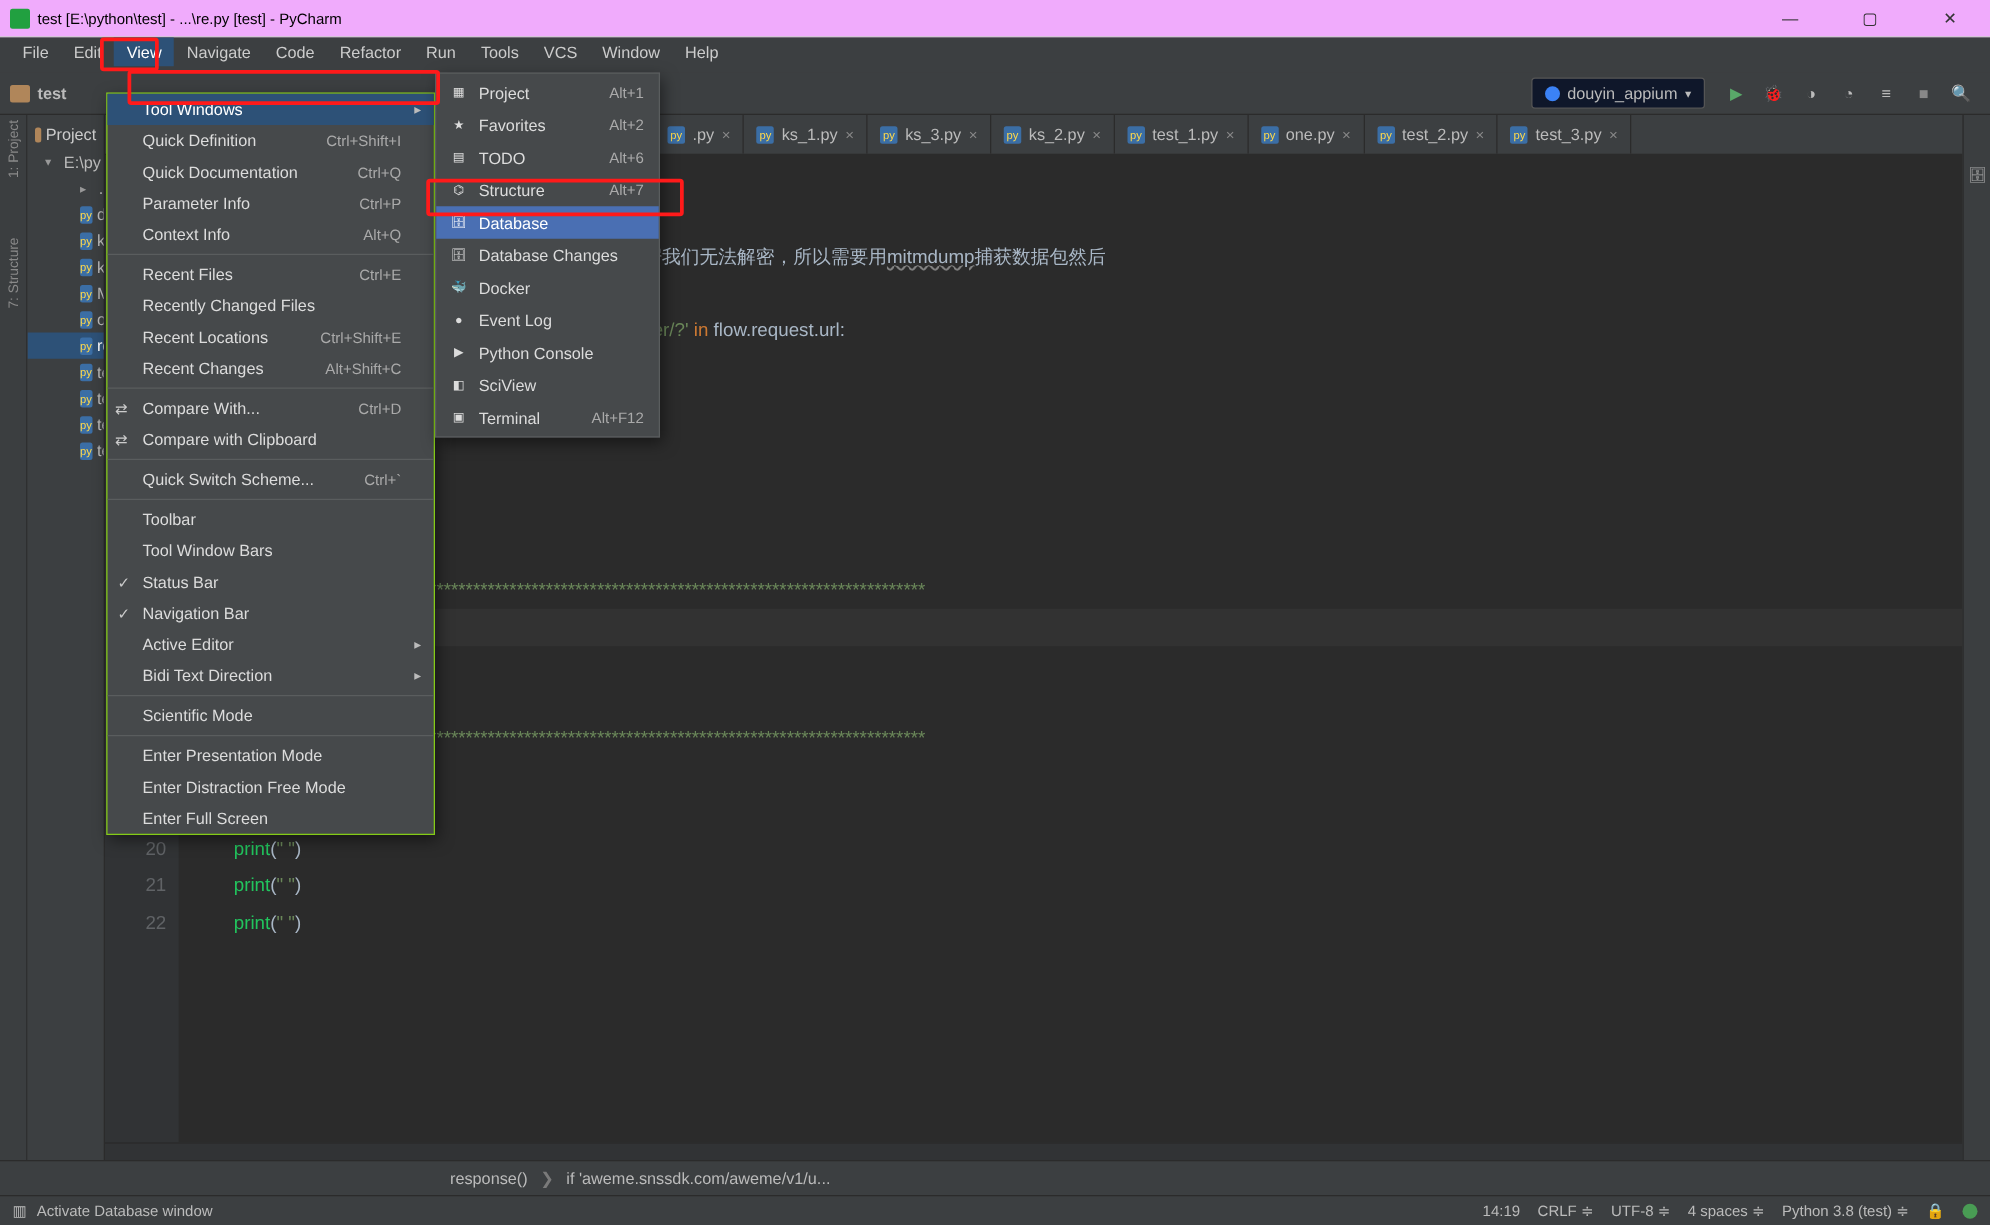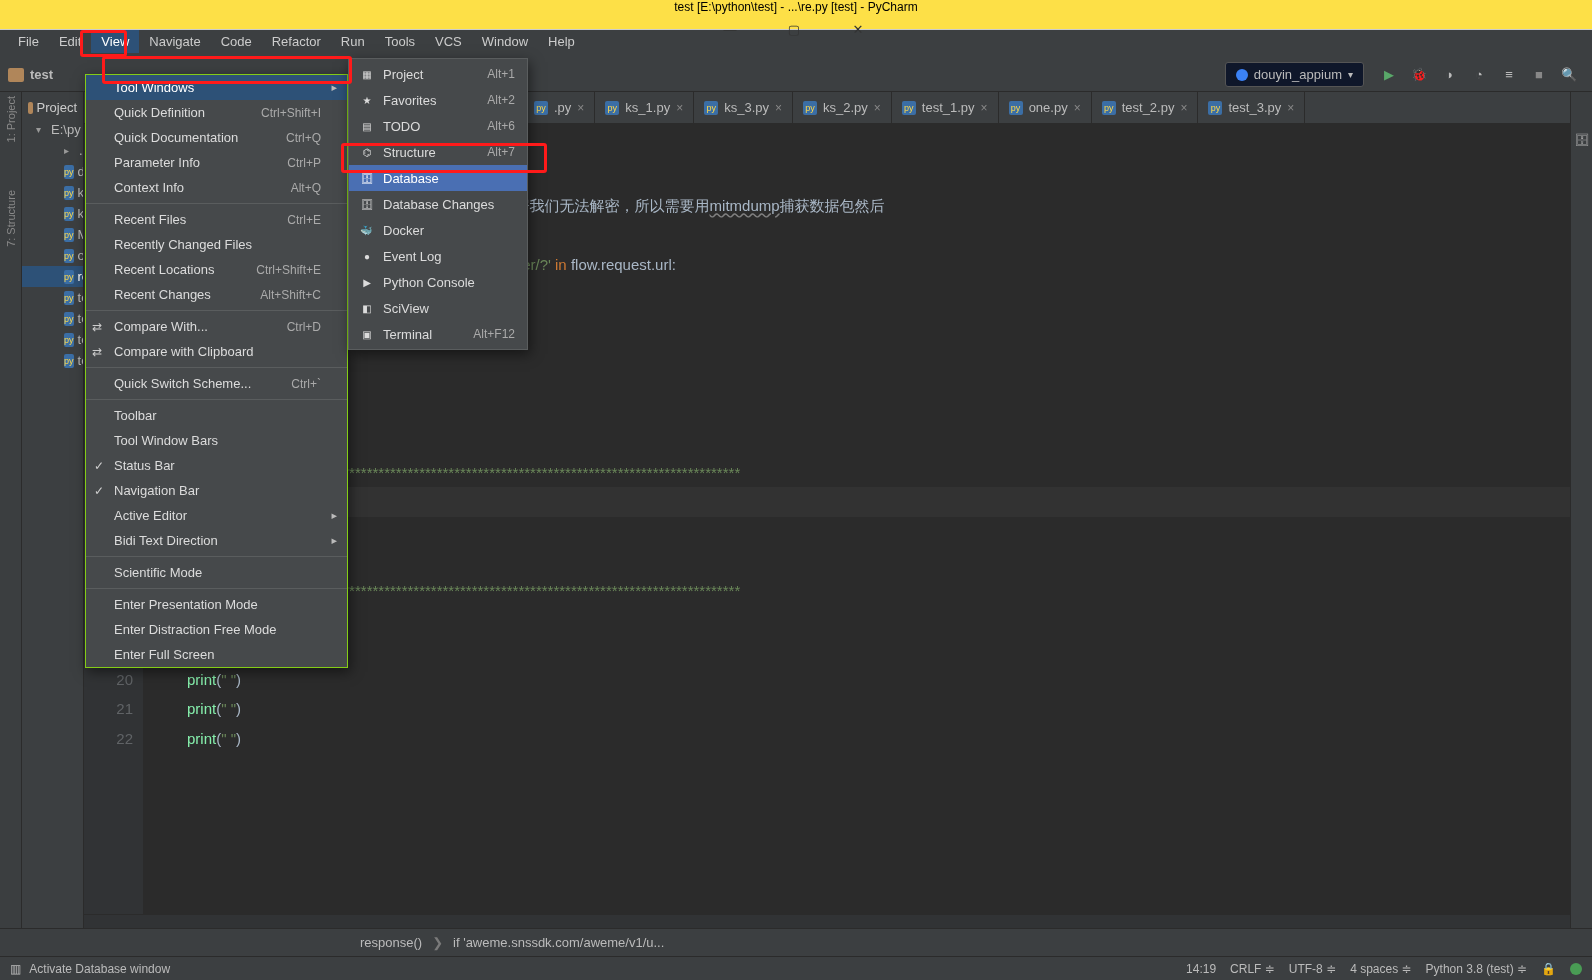--- a/index.html
+++ b/index.html
@@ -1,19 +1,19 @@
 <!DOCTYPE html>
 <html><head>
 <meta charset="utf-8">
 <style>
 * { margin: 0; padding: 0; box-sizing: border-box; font-family: "Segoe UI", Arial, sans-serif; }
 body { background: #3c3f41; color: #bbbbbb; width: 1592px; height: 980px; overflow: hidden; font-size: 13px; }
 
 
-.titlebar { background: #fde047; height: 30px; display: flex; align-items: center; padding: 0 8px; color: #000; border-bottom: 1px solid #ccc; flex-direction: column; }
+.titlebar { background: #f0abfc; height: 30px; display: flex; align-items: center; padding: 0 8px; color: #000; border-bottom: 1px solid #ccc; }
 .titlebar .app-icon { width: 16px; height: 16px; background: #21a040; border-radius: 2px; margin-right: 6px; }
 .titlebar .title { flex: 1; font-size: 12px; }
 .titlebar .win-btns { display: flex; gap: 24px; margin-right: 4px; }
 .titlebar .win-btn { width: 40px; height: 30px; display: flex; align-items: center; justify-content: center; color:#333; }
 
 
 .menubar { background: #3c3f41; height: 28px; display: flex; align-items: flex-start; padding: 0 8px; gap: 0; color:#cccccc; }
 .menubar .menu-item { padding: 4px 10px; cursor: pointer; font-size: 13px; }
 .menubar .menu-item.open { background: #2d5177; color:#fff; }
 
@@ -69,21 +69,21 @@
 .tabbar .tab { display:flex; align-items:center; gap:6px; padding: 0 10px; border-right:1px solid #2b2b2b; font-size:13px; color:#bbb; cursor:pointer; }
 .tabbar .tab .pyi { width:14px;height:14px;background:#3b6ea5;border-radius:2px;font-size:9px;color:#ffd94a;display:flex;align-items:center;justify-content:center; }
 .tabbar .tab .close { color:#888; font-size:12px; }
 
 .editor { flex:1; display:flex; background:#2b2b2b; font-family:"Consolas","Monaco",monospace; font-size:15px; line-height:29.6px; overflow:hidden; }
 .gutter { width: 60px; background:#313335; color:#606366; text-align:right; padding: 8px 10px 0 0; border-right:1px solid #2b2b2b; }
 .gutter .ln { height:29.6px; }
 .code { flex:1; padding: 8px 0 0 18px; color:#A9B7C6; white-space:pre; overflow:hidden; position:relative; }
 .code .kw { color:#CC7832; }
 .code .str { color:#6A8759; }
-.code .fn { color:#86efac; }
+.code .fn { color:#22c55e; }
 .code .hl-line { background:#323232; display:block; width:100%; }
 .caret-box { border:1px solid #4e7a47; background:rgba(106,135,89,0.15); }
 
 
 .hscroll { height:14px; background:#313335; border-top:1px solid #2b2b2b; }
 
 
 .crumb-bar { background:#3c3f41; height: 28px; display:flex; align-items:center; padding:0 12px; gap:10px; font-size:13px; color:#bbb; border-top:1px solid #2b2b2b; padding-left:360px; }
 .crumb-bar .sep { color:#7a7a7a; }
 

